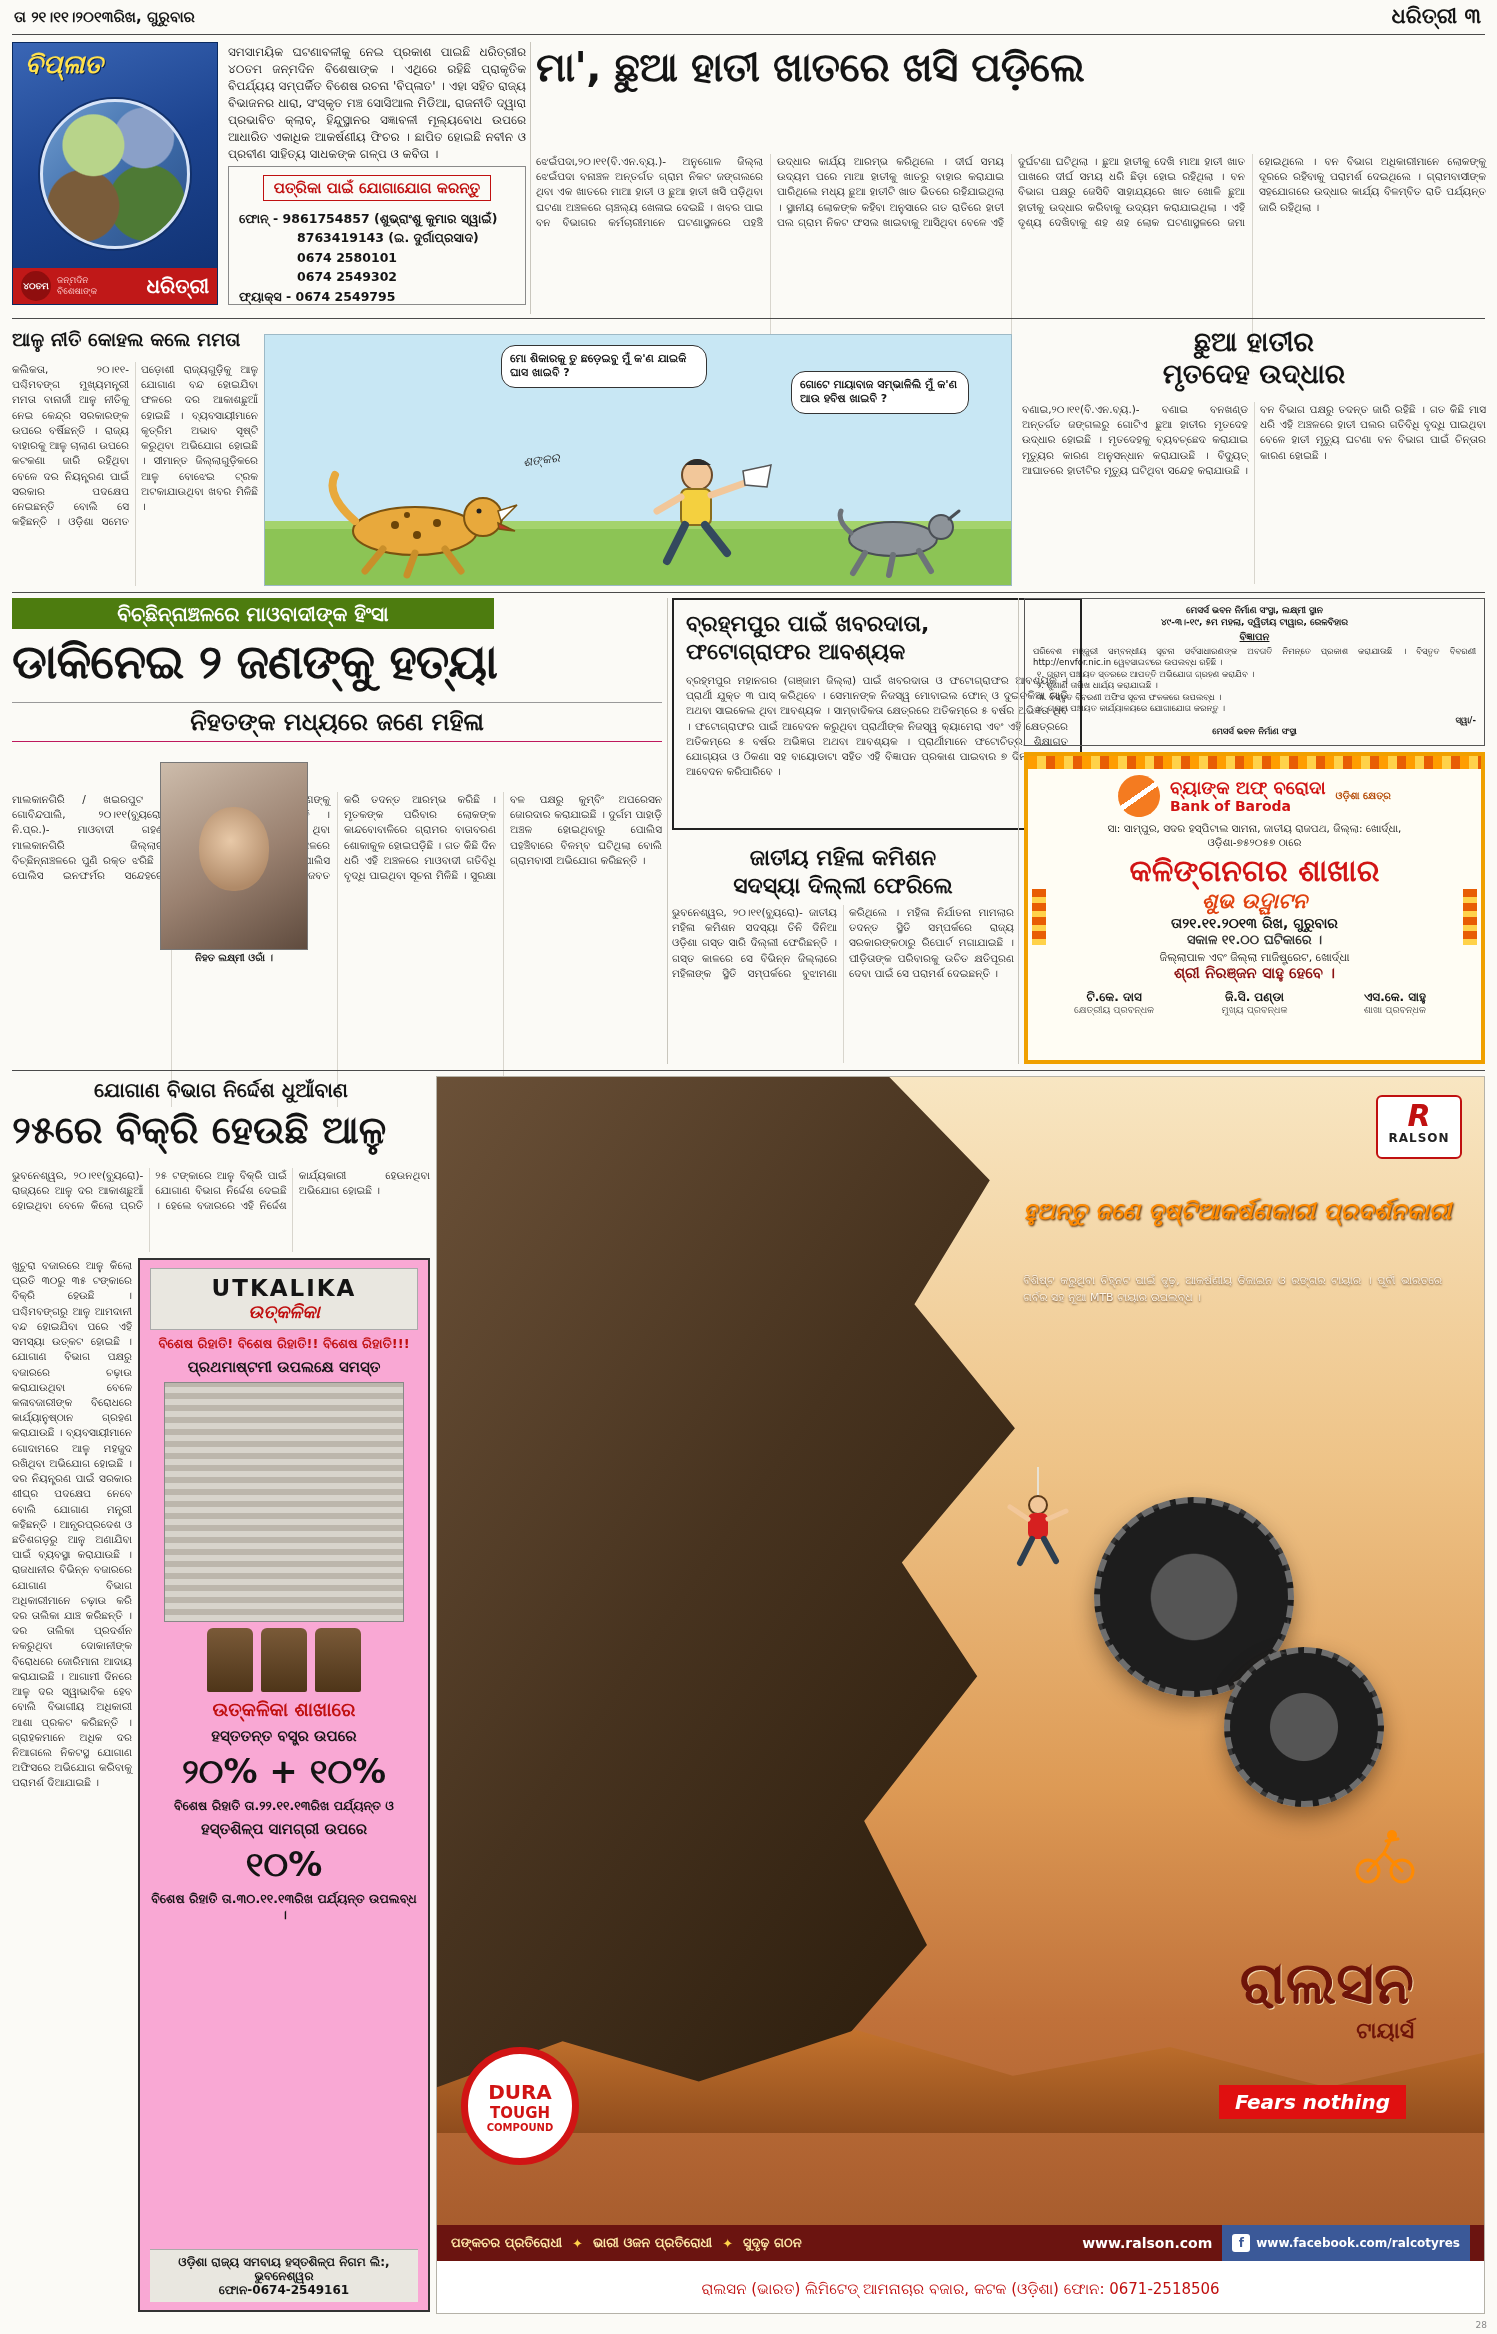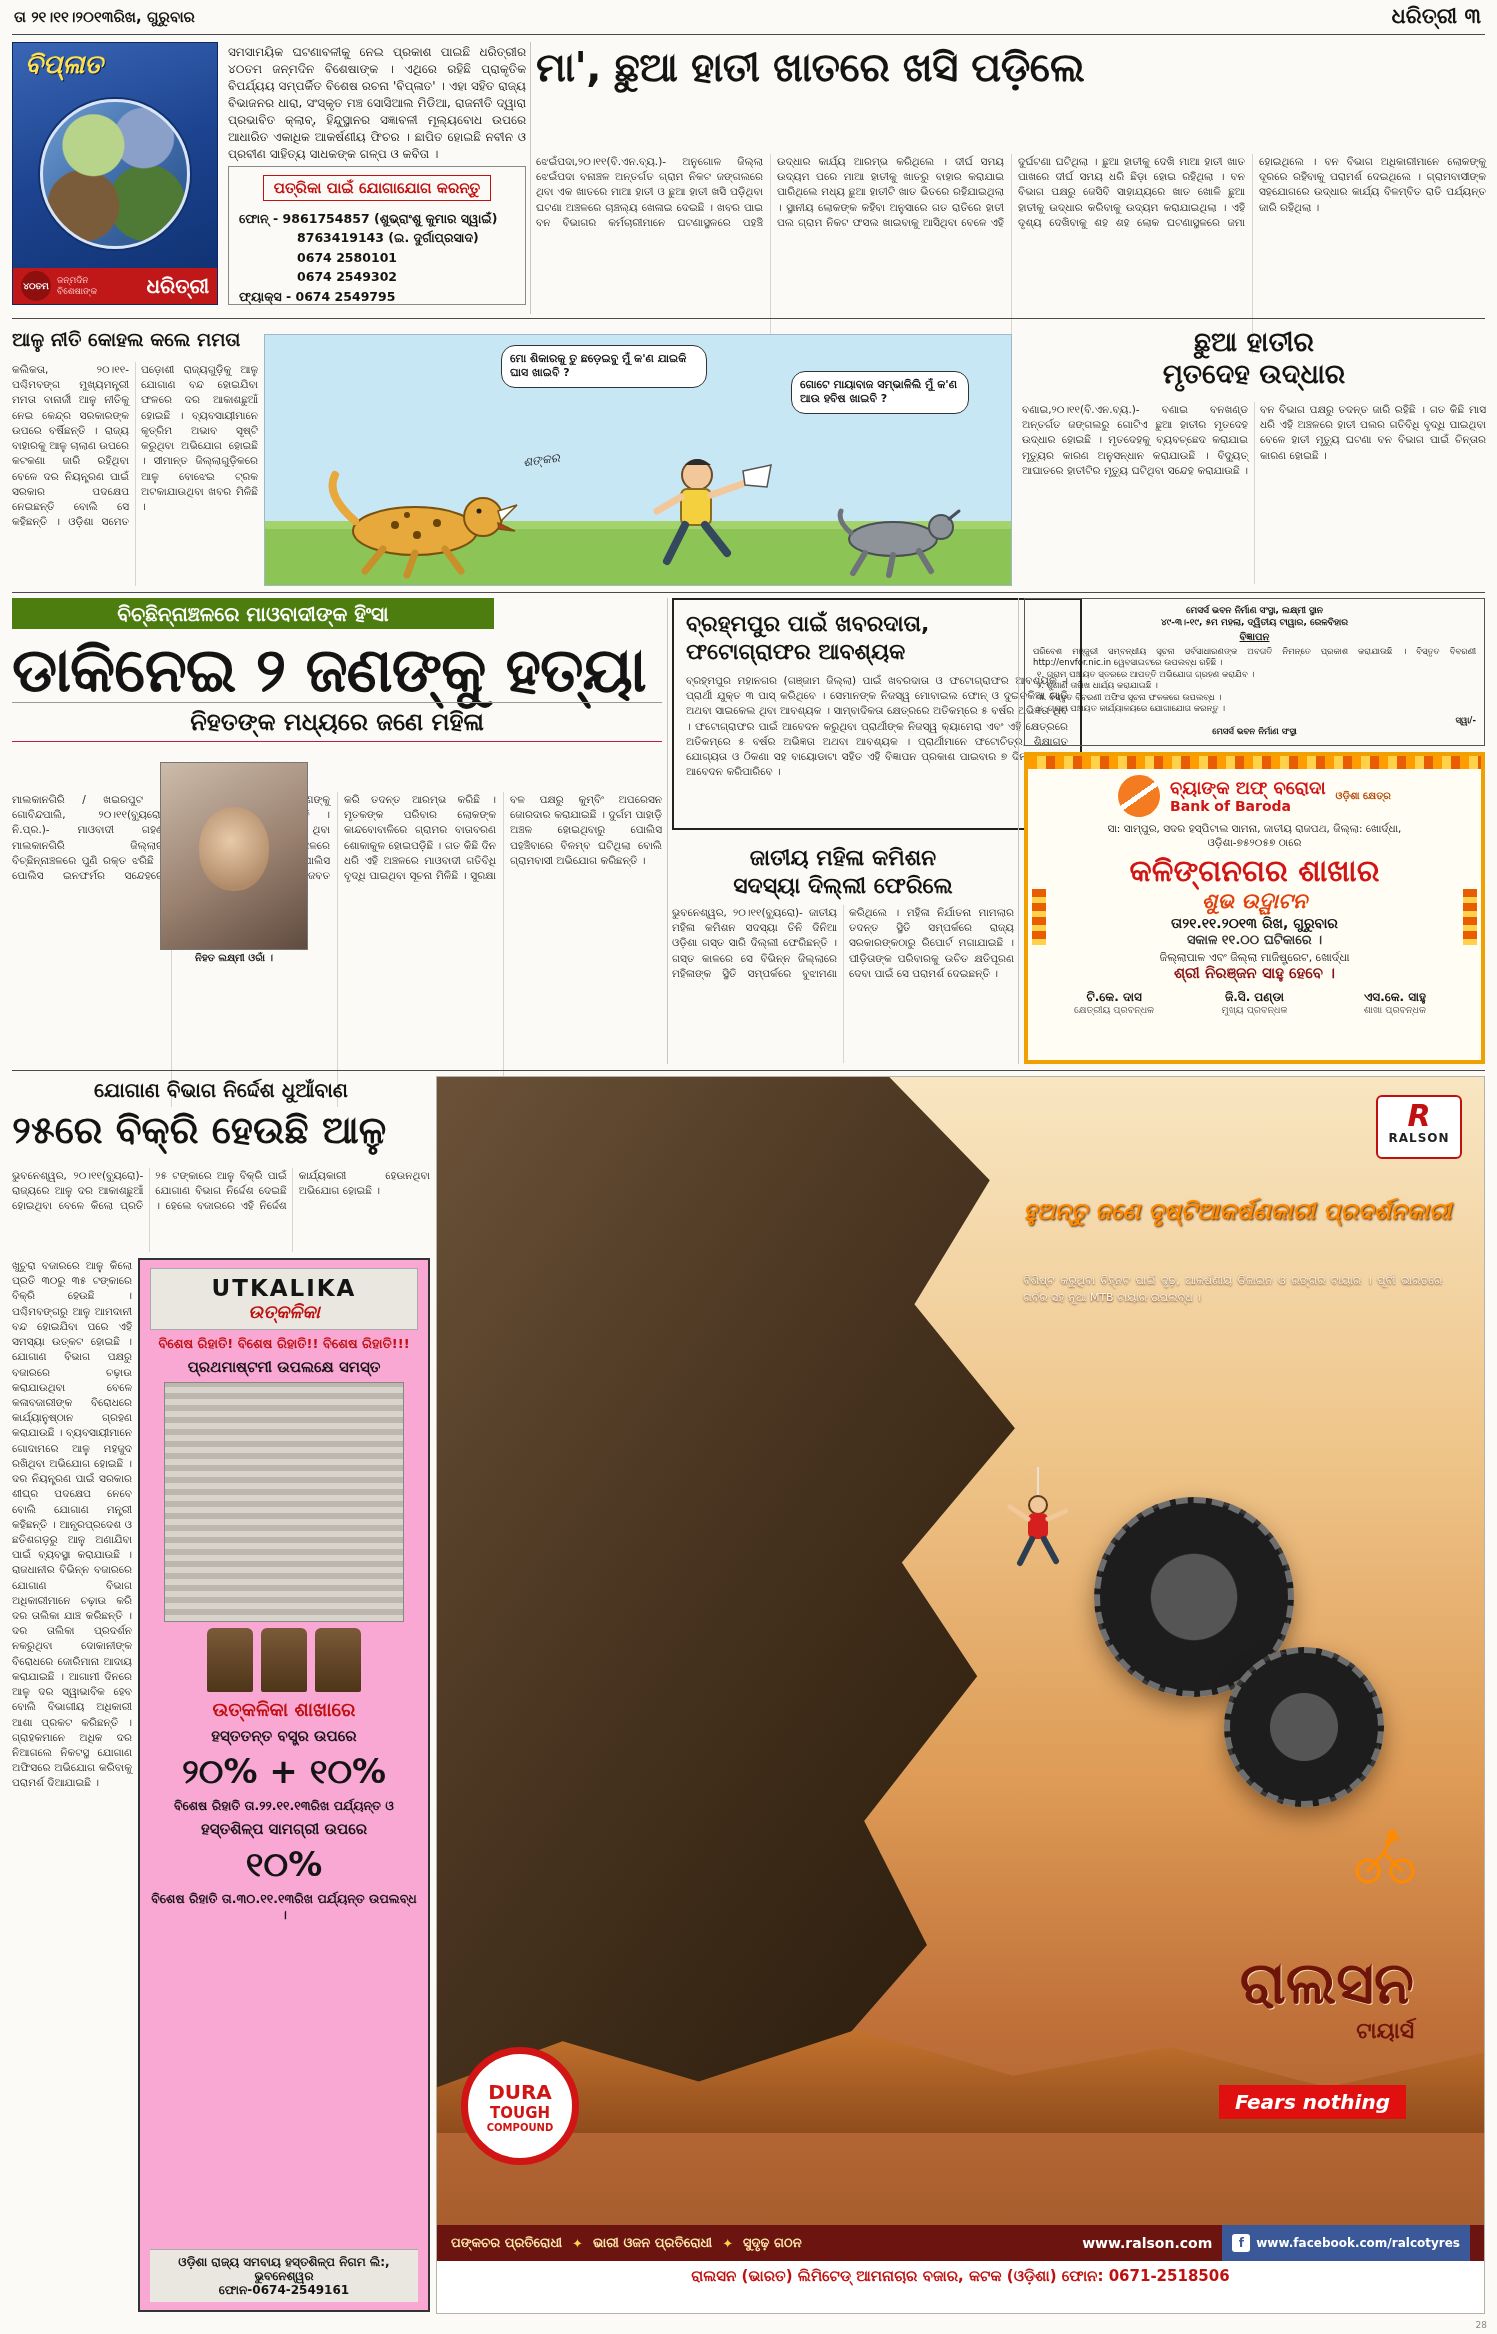--- a/index.html
+++ b/index.html
@@ -62,21 +62,21 @@
   .cartoon { left:264px; top:334px; width:748px; height:252px; background:#c8e7f4; border:1px solid #9db9c6; overflow:hidden; }
   .bubble { position:absolute; background:#fff; border:1.5px solid #333; border-radius:14px;
     font-size:11px; font-weight:bold; padding:6px 8px; line-height:1.3; }
   .cartoon-sign { position:absolute; left:258px; top:118px; font-style:italic; font-size:12px; color:#222; transform:rotate(-8deg); }
   .edead-hl { left:1022px; top:326px; width:464px; font-size:27px; font-weight:bold; line-height:1.2; }
   .edead-body { left:1022px; top:402px; width:464px; height:182px; }
 
   
   .mao-banner { left:12px; top:598px; width:482px; height:31px; background:#4d7c0f; color:#fff;
     font-size:20px; font-weight:bold; display:flex; align-items:center; justify-content:center; }
-  .mao-hl { left:12px; top:634px; width:650px; font-size:61px; font-weight:bold; letter-spacing:-1px; }
+  .mao-hl { left:12px; top:634px; width:650px; font-size:47px; font-weight:bold; letter-spacing:-1px; }
   .mao-sub { left:12px; top:702px; width:650px; font-size:24px; font-weight:bold; text-align:center;
     border-top:1px solid #999; border-bottom:1px solid #be185d; padding:5px 0; }
   .mao-body { left:12px; top:748px; width:650px; height:315px; }
   .mao-photo { left:160px; top:762px; width:148px; height:188px;
     background:linear-gradient(150deg,#cdbcab 0%,#9a8170 55%,#5f4b3e 100%); border:1px solid #777; }
   .mao-face { position:absolute; left:38px; top:44px; width:70px; height:84px; border-radius:48%;
     background:radial-gradient(circle at 45% 40%, #e8c9a8, #b08a68 75%); }
   .mao-cap { left:160px; top:952px; width:148px; font-size:10px; text-align:center; font-weight:bold; }
 
   
@@ -174,21 +174,21 @@
   .ral-badge .l1 { font-size:20px; } .ral-badge .l2 { font-size:15px; } .ral-badge .l3 { font-size:10px; }
   .ral-bar { display:flex; align-items:center; height:36px; background:#6b1410; color:#ffe9a8;
     font-size:13px; font-weight:bold; padding:0 14px; gap:10px; }
   .ral-bar .star { color:#ffd24a; }
   .ral-web { color:#fff; margin-left:auto; font-size:14px; }
   .ral-fb { display:flex; align-items:center; gap:6px; background:#3b5998; color:#fff;
     height:100%; padding:0 10px; font-size:12px; font-weight:bold; }
   .ral-fb .f { background:#fff; color:#3b5998; width:18px; height:18px; text-align:center;
     font-weight:bold; border-radius:3px; line-height:18px; }
   .ral-foot { height:30px; display:flex; align-items:center; justify-content:center;
-    color:#c01010; font-size:15px; font-weight:bold; }
+    color:#c01010; font-size:15px; font-weight:normal;margin-top:13px; }
 
   .footer-mark { right:10px; bottom:4px; font-size:9px; color:#888; }
 </style>
 </head>
 <body>
 
 <div class="page">
 
   <div class="abs hdr-date">ତା ୨୧।୧୧।୨୦୧୩ରିଖ, ଗୁରୁବାର</div>
   <div class="abs hdr-mast">ଧରିତ୍ରୀ ୩</div>

